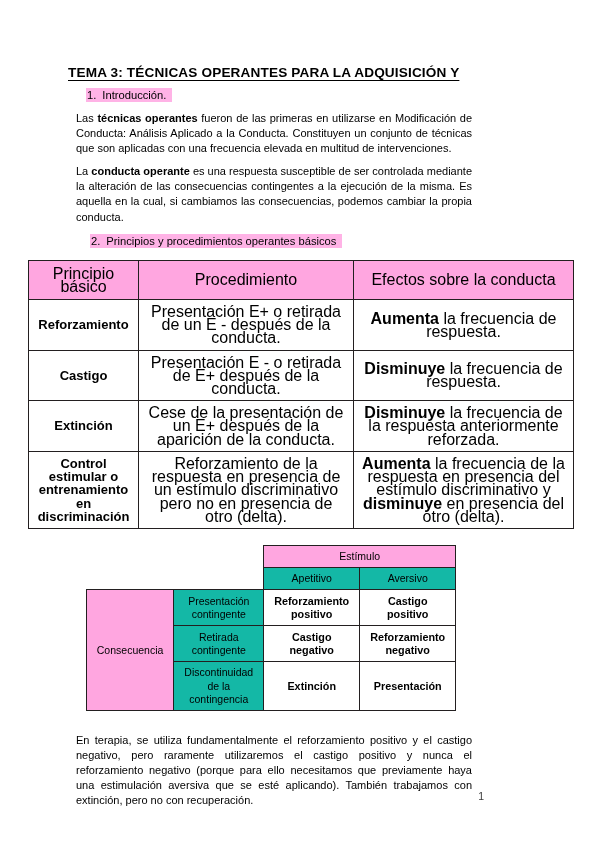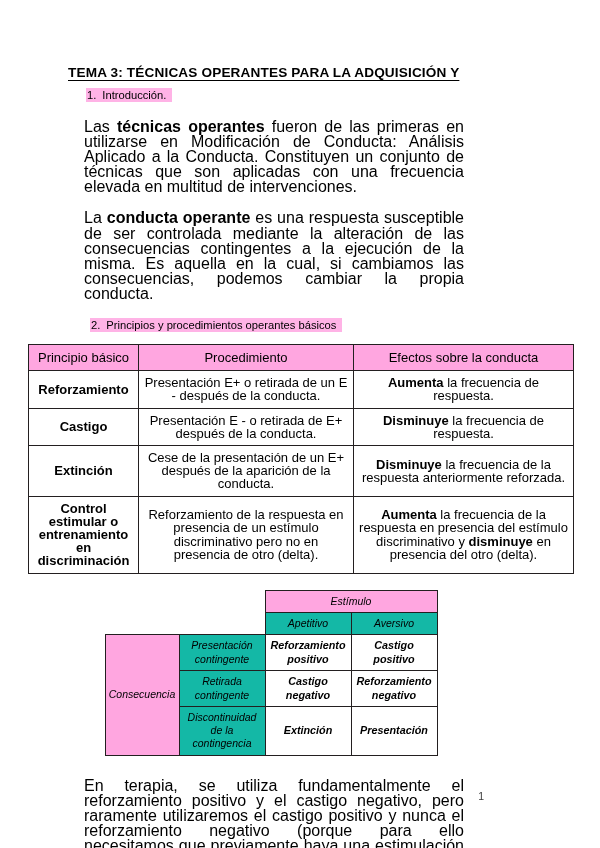--- a/index.html
+++ b/index.html
@@ -45,42 +45,42 @@
     padding-left: 18px;
   }
   .section-head .hl {
     background: #ffb3e6;
     padding: 1px 6px 1px 1px;
   }
   .section-head .num { margin-right: 6px; }
 
   
   p.body {
-    font-size: 16px;
+    font-size: 11px;
     line-height: 15.1px;
-    margin: 16px;
+    margin: 8px;
     text-align: justify;
     text-justify: inter-word;
   }
   .b { font-weight: bold; }
   .u { text-decoration: underline; }
 
   
   table.tbl {
     border-collapse: collapse;
     table-layout: fixed;
   }
   .t1 {
     width: 545px;
     margin: 11px 0 0 -40px;
   }
   .t1 td, .t1 th {
     border: 1px solid #231f20;
     padding: 5px 5px;
-    font-size: 13px;
+    font-size: 16px;
     line-height: 13.2px;
     text-align: center;
     vertical-align: middle;
   }
   .t1 th {
     background: #ffa6e0;
     font-weight: normal;
     padding: 6px 4px;
   }
   .t1 td.k {
@@ -101,22 +101,21 @@
   .t2 {
     border-collapse: collapse;
     table-layout: fixed;
   }
   .t2 td {
     border: 1px solid #231f20;
     font-size: 10.5px;
     line-height: 13.2px;
     text-align: center;
     vertical-align: middle;
-    padding: 4px 1px;
-    font-style: italic;
+    padding: 4px 10px;
   }
   .t2 td.blank {
     border: none;
     background: transparent;
   }
   .t2 .pinkDark { background: #ffa6e0; }
   .t2 .pinkLite { background: #14b8a6; }
   .t2 .val { font-weight: bold; font-size: 10.8px; }
   .w-conse  { width: 74px; }
   .w-rowlab { width: 86px; }

